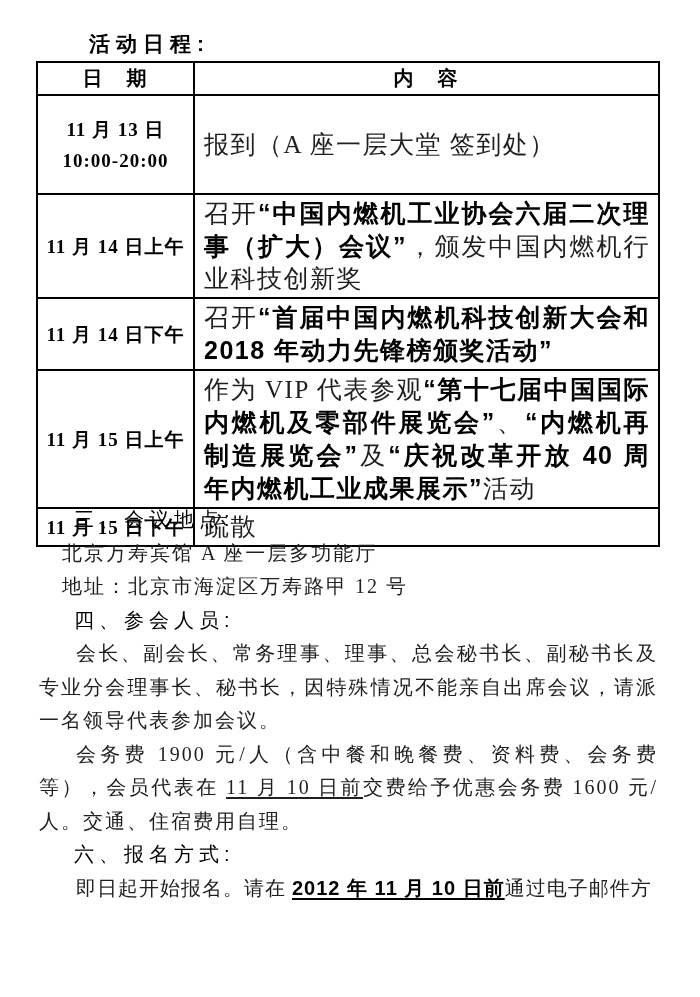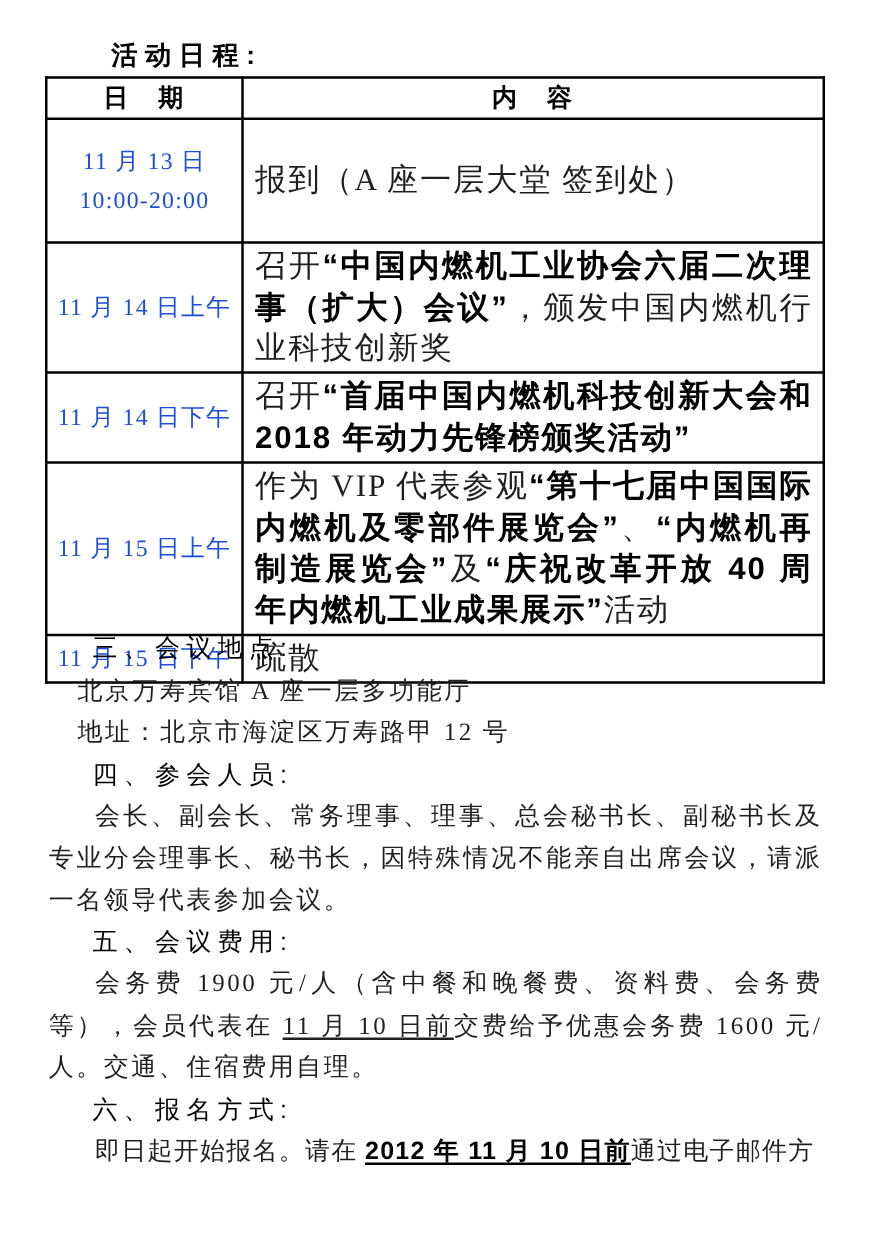--- a/index.html
+++ b/index.html
@@ -27,21 +27,21 @@
     text-align:center;vertical-align:middle;
   }
   tr.tr-head{height:33px;}
   tr.tr-0{height:99px;}
   tr.tr-1{height:68px;margin-left:16px;}
   tr.tr-2{height:69px;margin-top:30px;}
   tr.tr-3{height:97px;}
   tr.tr-4{height:35px;}
   td.date{
     text-align:center;vertical-align:middle;
-    font-weight:400;color:#1d4ed8;font-size:19px;line-height:31px;
+    font-weight:700;color:#000000;font-size:19px;line-height:31px;
     letter-spacing:1px;
   }
   td.content{
     vertical-align:middle;text-align:justify;
     padding:2px 8px 2px 9px;font-size:25px;line-height:32px;letter-spacing:1.5px;
   }
   .seg{color:#1f1f1f;}
   .seg.b{
     font-weight:700;color:#000;
     font-family:"Liberation Sans","DejaVu Sans",sans-serif;
@@ -114,20 +114,19 @@
 
   <div class="sections">
 
     <div class="sec-heading">三、会议地点:</div>
     <p class="plain">北京万寿宾馆 A 座一层多功能厅</p>
     <p class="plain">地址：北京市海淀区万寿路甲 12 号</p>
 
     <div class="sec-heading">四、参会人员:</div>
     <p class="indent">会长、副会长、常务理事、理事、总会秘书长、副秘书长及专业分会理事长、秘书长，因特殊情况不能亲自出席会议，请派一名领导代表参加会议。</p>
 
-    <div class="sec-heading">五、会议费用:</div>
     <p class="indent"><span class="seg">会务费 1900 元/人（含中餐和晚餐费、资料费、会务费等），会员代表在 </span><span class="seg u">11 月 10 日前</span><span class="seg">交费给予优惠会务费 1600 元/人。交通、住宿费用自理。</span></p>
 
     <div class="sec-heading">六、报名方式:</div>
     <p class="indent reg"><span class="seg">即日起开始报名。请在 </span><span class="seg b u">2012 年 11 月 10 日前</span><span class="seg">通过电子邮件方</span></p>
 
   </div>
 </div>
 
 </body></html>

